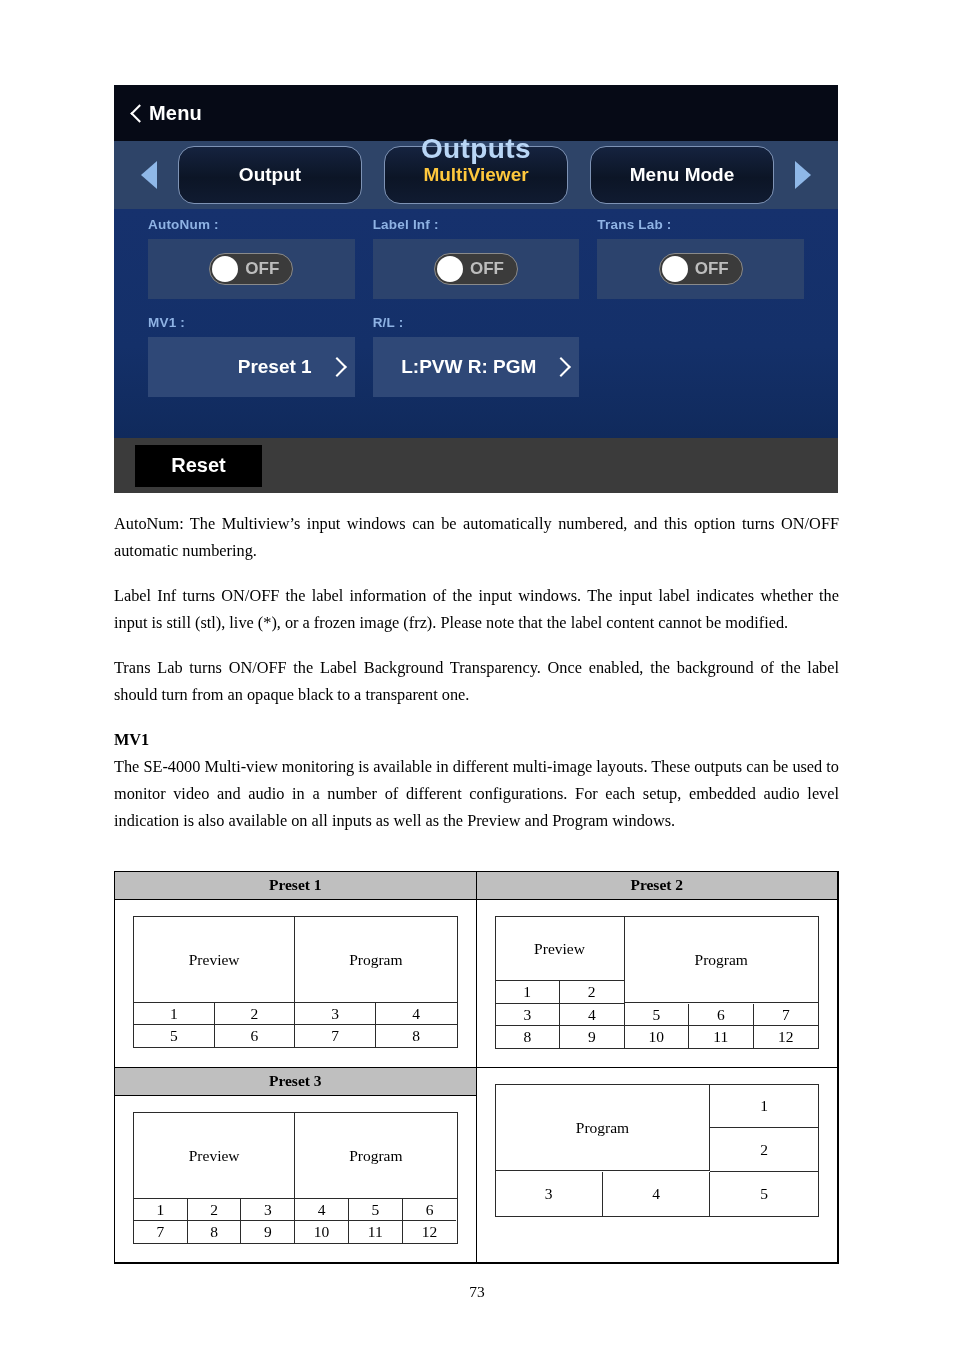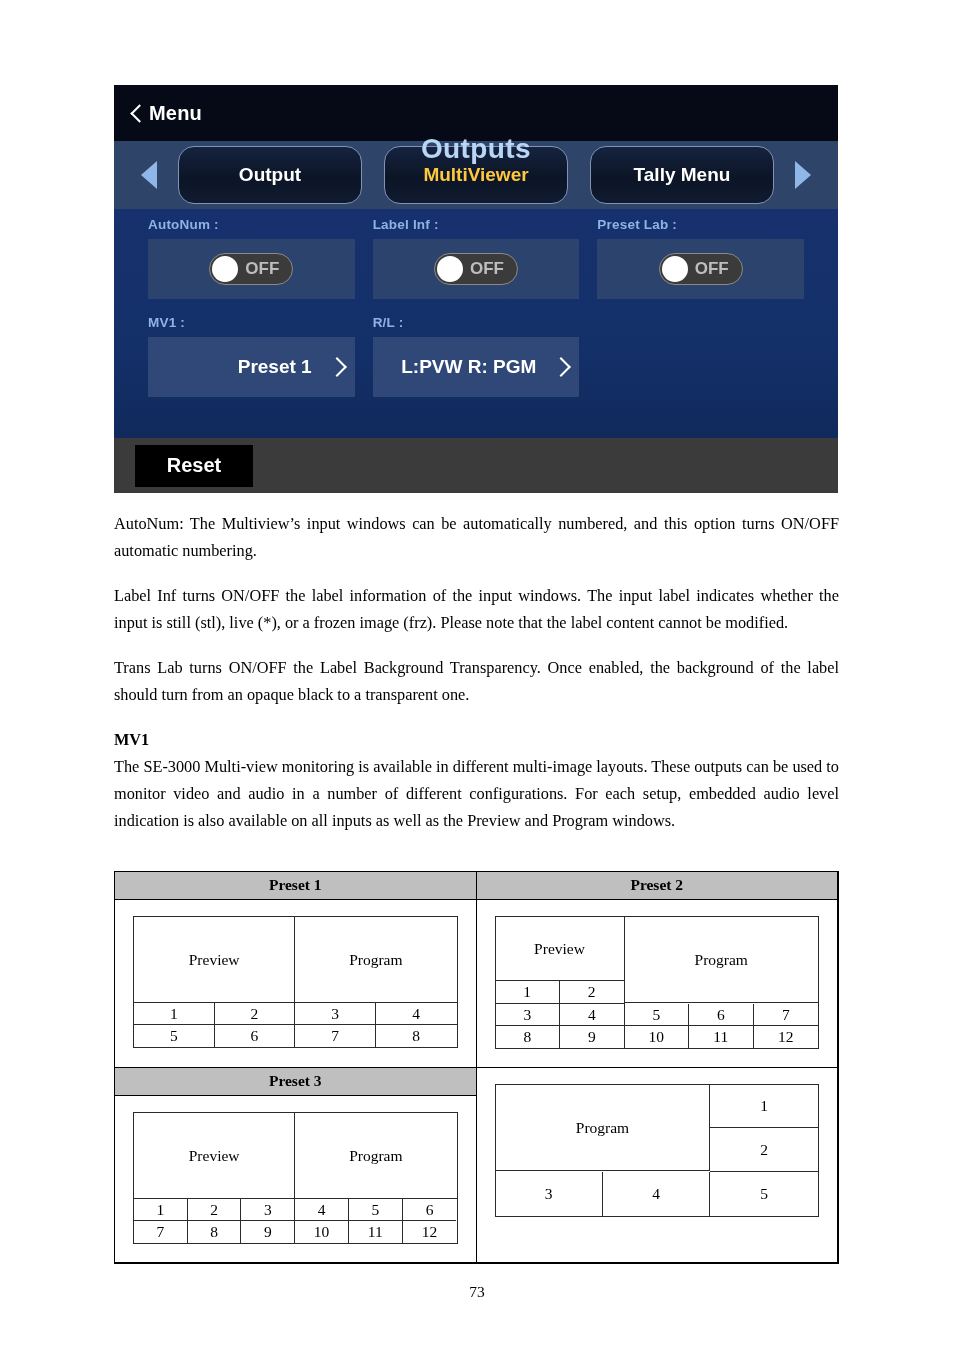--- a/index.html
+++ b/index.html
@@ -212,21 +212,21 @@
     display: flex;
     align-items: center;
     padding-left: 21px;
     box-sizing: border-box;
   }
   .reset-btn {
     background: #000000;
     color: #ffffff;
     font-size: 20px;
     font-weight: bold;
-    width: 118px;
+    width: 127px;
     height: 42px;
     display: flex;
     align-items: center;
     justify-content: center;
   }
 
   
   .doc {
     position: absolute;
     left: 114px;
@@ -332,21 +332,21 @@
       <span class="tri-left"></span>
     </div>
     <div class="tab-row">
       <div class="tab">
         <span>Output</span>
       </div>
       <div class="tab active">
         <span>MultiViewer</span>
       </div>
       <div class="tab">
-        <span>Tally Menu</span>
+        <span>Menu Mode</span>
       </div>
     </div>
     <div class="arrow-btn">
       <span class="tri-right"></span>
     </div>
   </div>
 
   <div class="dev-body">
 
     <div class="row">
@@ -362,21 +362,21 @@
       <div class="cell">
         <div class="field-label">Label Inf :</div>
         <div class="panel">
           <div class="toggle">
             <span class="knob"></span>
             <span class="toggle-text">OFF</span>
           </div>
         </div>
       </div>
       <div class="cell">
-        <div class="field-label">Preset Lab :</div>
+        <div class="field-label">Trans Lab :</div>
         <div class="panel">
           <div class="toggle">
             <span class="knob"></span>
             <span class="toggle-text">OFF</span>
           </div>
         </div>
       </div>
     </div>
 
     <div class="row row2">
@@ -406,21 +406,21 @@
 
 <div class="doc">
 
   <p class="para"><b>AutoNum</b><span>: The Multiview’s input windows can be automatically numbered, and this option turns ON/OFF automatic numbering.</span></p>
 
   <p class="para"><b>Label Inf</b><span> turns ON/OFF the label information of the input windows. The input label indicates whether the input is still (stl), live (*), or a frozen image (frz). </span><b>Please note that the label content cannot be modified.</b></p>
 
   <p class="para"><b>Trans Lab</b><span> turns ON/OFF the Label Background Transparency. Once enabled, the background of the label should turn from an opaque black to a transparent one.</span></p>
 
   <div class="heading">MV1</div>
-  <p class="para">The SE-3000 Multi-view monitoring is available in different multi-image layouts. These outputs can be used to monitor video and audio in a number of different configurations. For each setup, embedded audio level indication is also available on all inputs as well as the Preview and Program windows.</p>
+  <p class="para">The SE-4000 Multi-view monitoring is available in different multi-image layouts. These outputs can be used to monitor video and audio in a number of different configurations. For each setup, embedded audio level indication is also available on all inputs as well as the Preview and Program windows.</p>
 </div>
 
 <div class="presets">
 
   <div class="pcell">
     <div class="pcap">Preset 1</div>
     <div class="pbody">
       <div class="lay">
         <div class="lrow">
           <div class="lbox big" style="width:50%">Preview</div>

